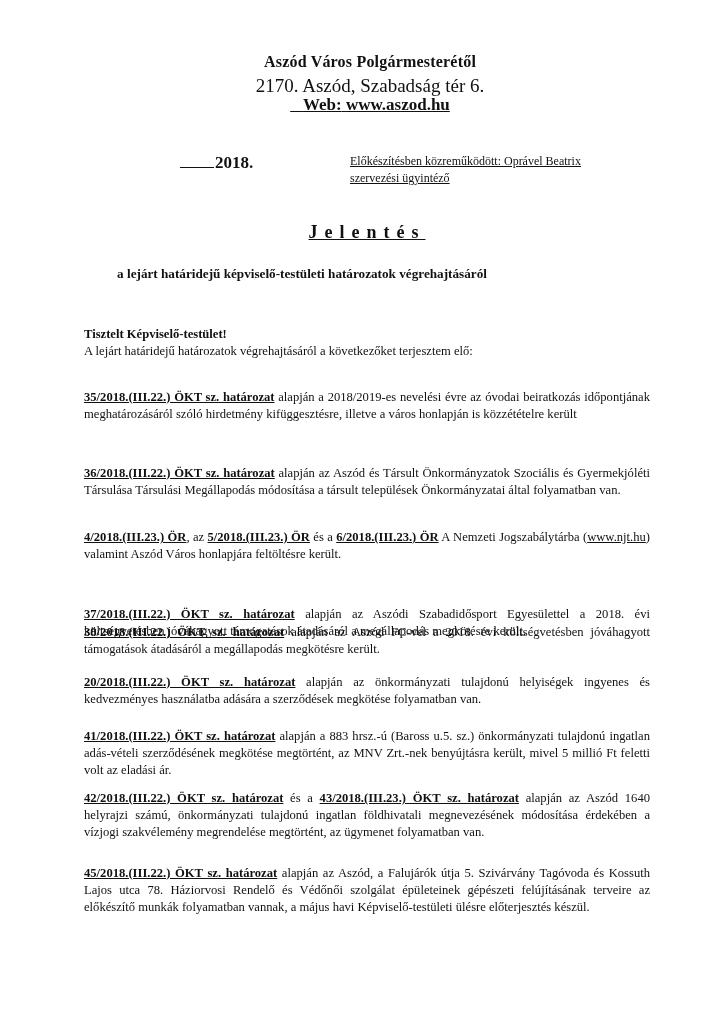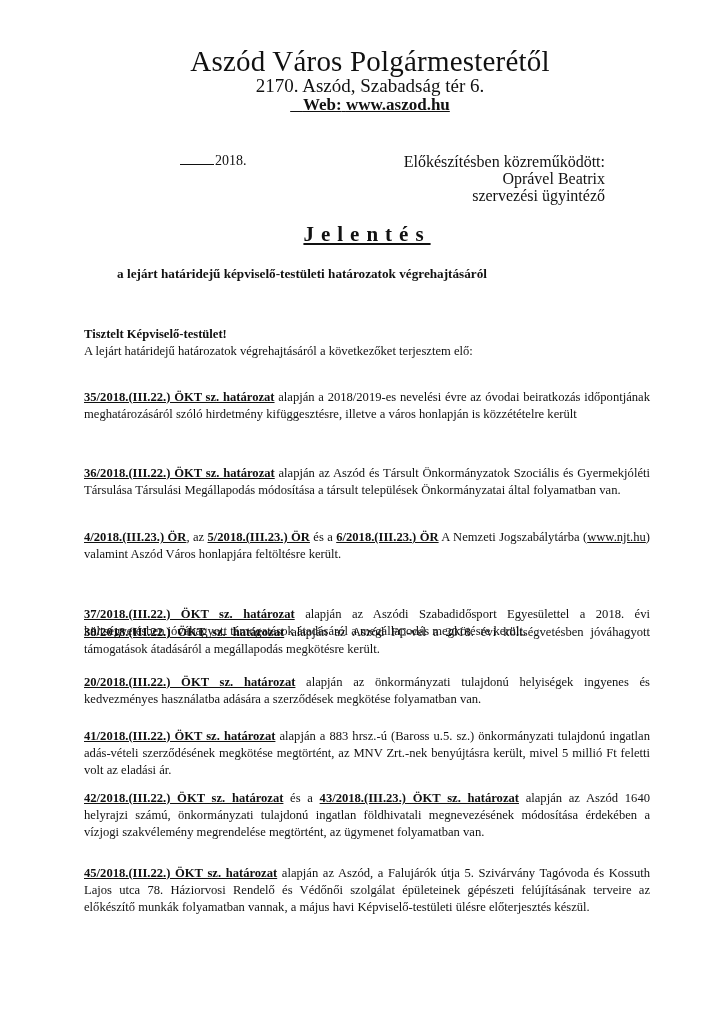--- a/index.html
+++ b/index.html
@@ -21,22 +21,22 @@
       width: 724px; height: 1024px;
     }
     .letterhead {
       position: absolute;
       left: 130px;
       top: 48px;
       width: 480px;
       text-align: center;
     }
     .lh-title {
-      font-weight: normal;
-      font-size: 29px;
+      font-weight: bold;
+      font-size: 16px;
       line-height: 27px;
       letter-spacing: 0.2px;
     }
     .lh-address {
       font-size: 19px;
       line-height: 22px;
     }
     .lh-contact {
       font-size: 12.5px;
       line-height: 16px;
@@ -50,45 +50,47 @@
     .lh-web {
       font-size: 17px;
       line-height: 16px;
       text-decoration: underline;
       font-weight: bold;
     }
     .date-line {
       position: absolute;
       left: 180px;
       top: 153px;
-      font-size: 14px;
+      font-size: 17px;
+      font-weight: bold;
     }
     .date-line .blank {
       display: inline-block;
       width: 34px;
       border-bottom: 1px solid #111;
       margin-right: 1px;
       vertical-align: baseline;
     }
     .prepared {
       position: absolute;
       left: 350px;
       top: 153px;
       width: 255px;
-      text-align: right;
-      font-size: 16px;
+      text-align: left;
+      font-size: 12px;
       line-height: 17px;
+      text-decoration: underline;
     }
     .report-title {
       position: absolute;
       left: 0;
       top: 222px;
       width: 724px;
       text-align: center;
-      font-size: 21px;
+      font-size: 18px;
       font-weight: bold;
       letter-spacing: 7px;
       text-decoration: underline;
       padding-left: 10px;
       box-sizing: border-box;
     }
     .report-subtitle {
       position: absolute;
       left: 0;
       top: 266px;

